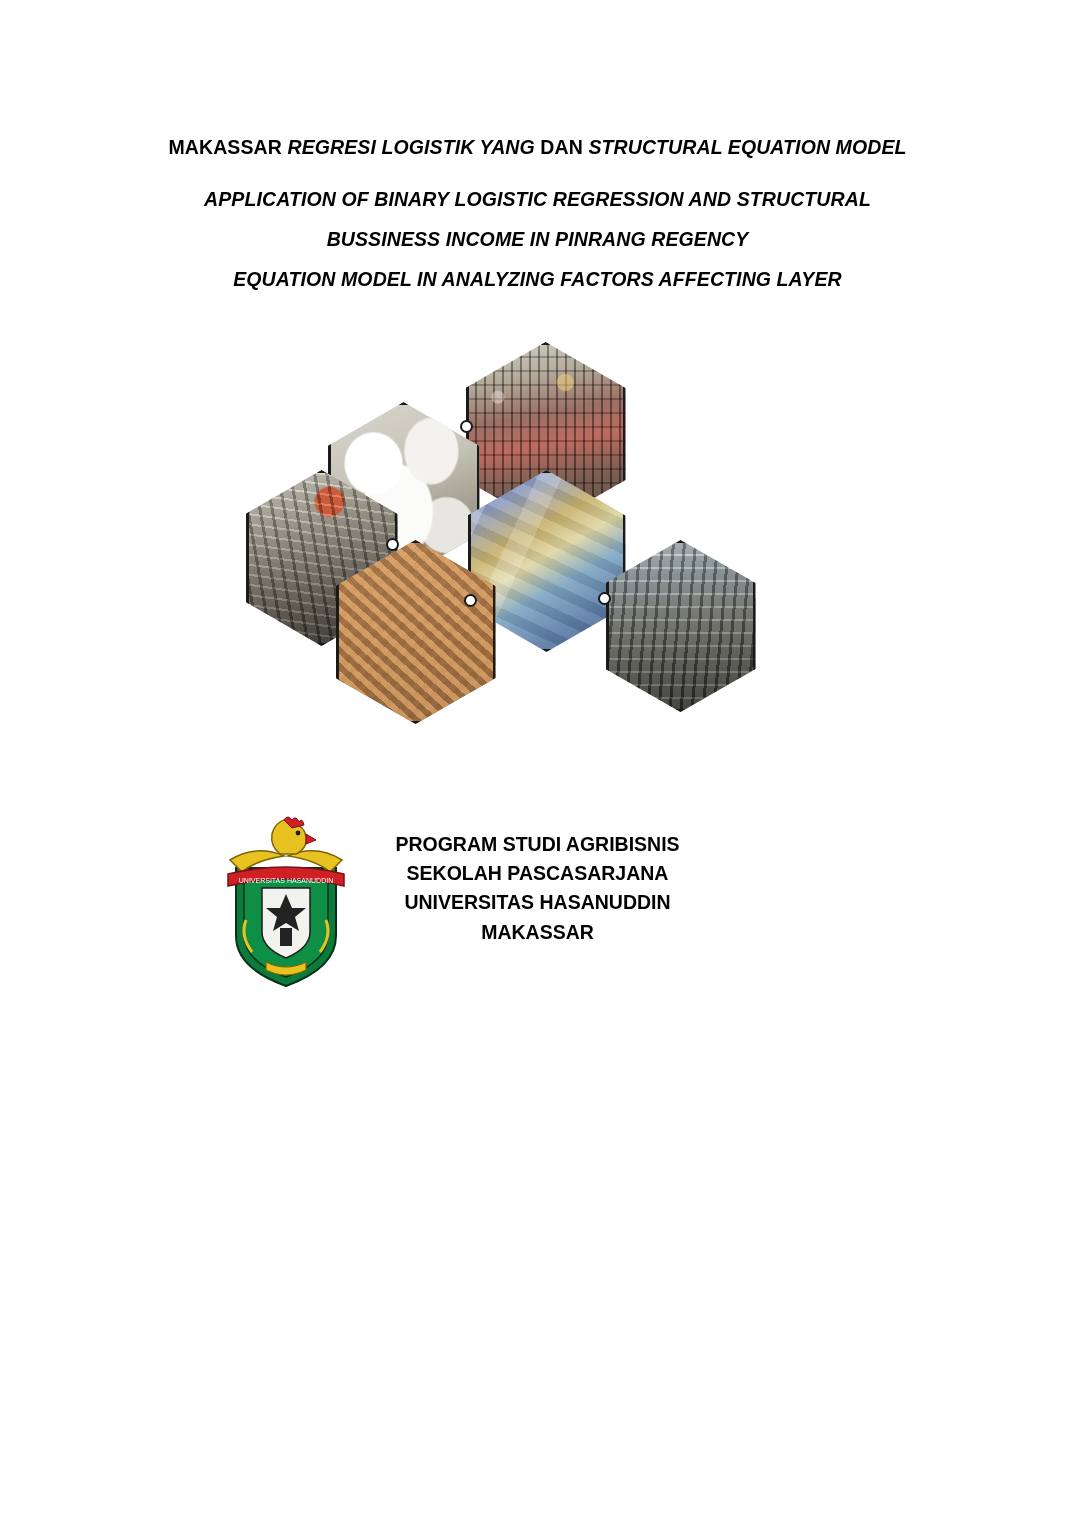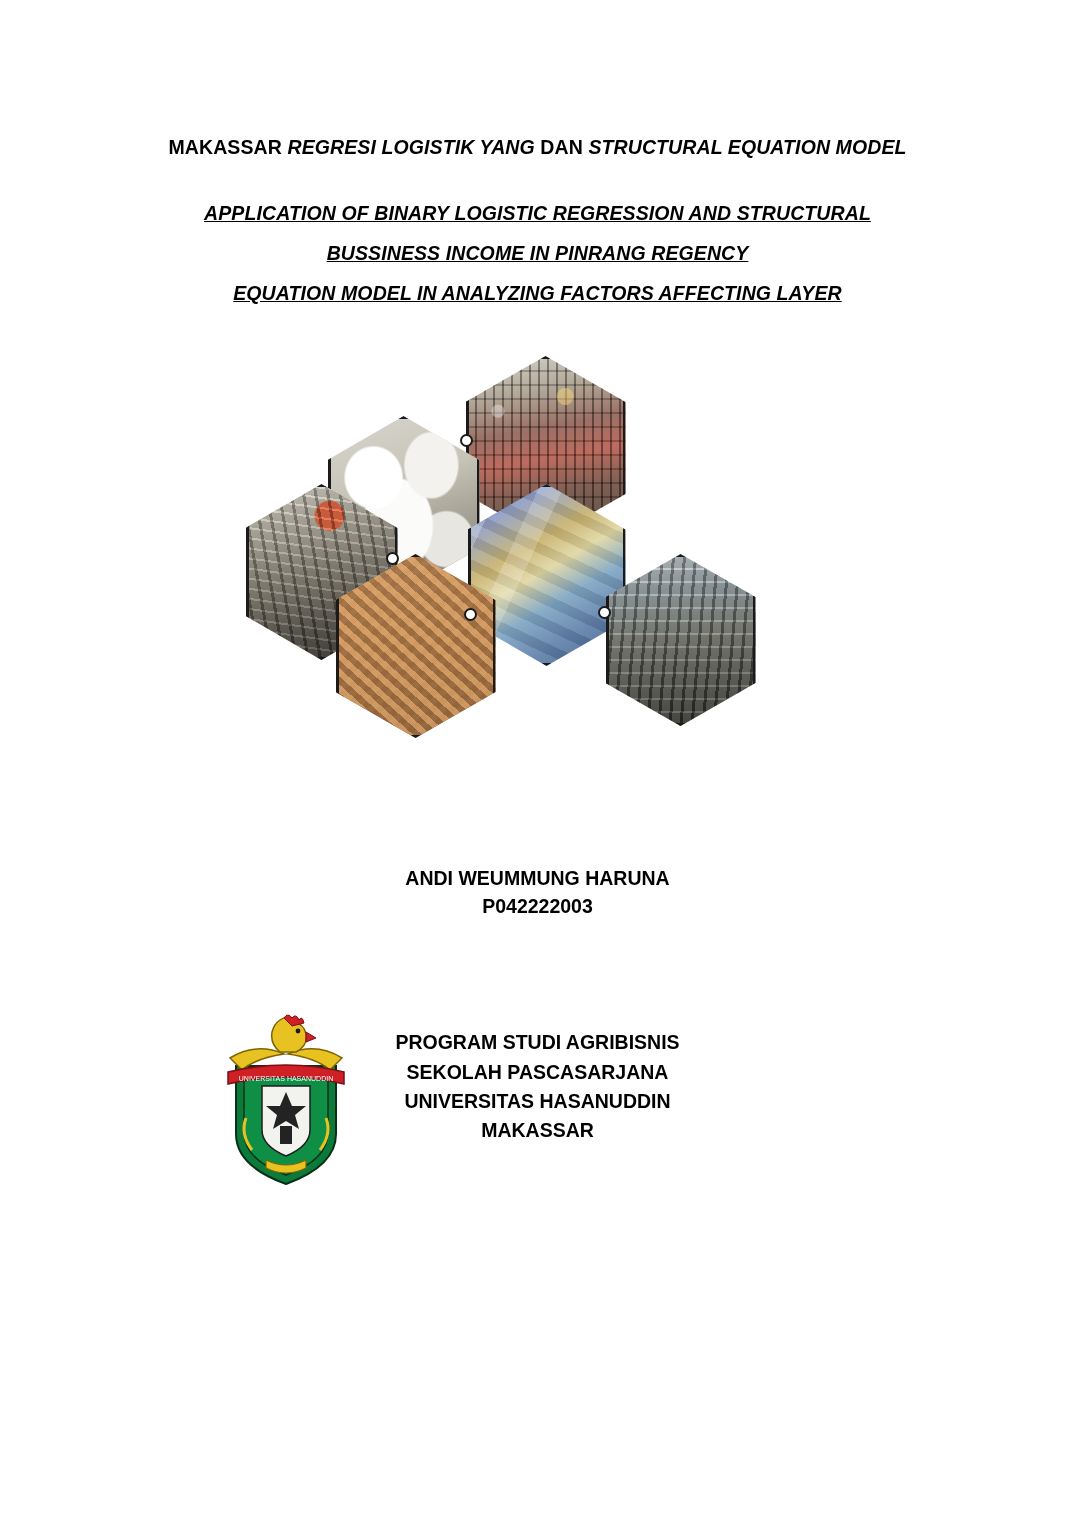--- a/index.html
+++ b/index.html
@@ -31,27 +31,26 @@
   .title-id {
     font-size: 19.5px;
     font-weight: bold;
     line-height: 2.05;
     letter-spacing: 0.1px;
   }
   .title-id .ital {
     font-style: italic;
   }
   .title-en {
-    margin-top: 26px;
+    margin-top: 12px;
     font-size: 19.5px;
     font-weight: bold;
     font-style: italic;
     line-height: 2.05;
     letter-spacing: 0.1px;
-    text-decoration: underline;
   }
 
   
   .collage {
     position: relative;
     width: 540px;
     height: 380px;
     margin: 42px auto 0 auto;
   }
   .hex {
@@ -213,24 +212,20 @@
       <div class="inner ph-house"></div>
       <div class="frame"></div>
     </div>
 
     <div class="joint" style="left:192px; top:78px;"></div>
     <div class="joint" style="left:118px; top:196px;"></div>
     <div class="joint" style="left:196px; top:252px;"></div>
     <div class="joint" style="left:330px; top:250px;"></div>
   </div>
 
-  <div class="author-block">
-    <div>ANDI WEUMMUNG HARUNA</div>
-    <div>P042222003</div>
-  </div>
 
   <div class="footer-block">
 
     <svg class="logo" viewBox="0 0 128 175">
 
       <path d="M14 52 H114 V120 Q114 152 64 170 Q14 152 14 120 Z" fill="#0b7a3b" stroke="#062f17" stroke-width="2"></path>
       <path d="M22 58 H106 V118 Q106 146 64 161 Q22 146 22 118 Z" fill="#0f8f46" stroke="#05331a" stroke-width="1.5"></path>
 
       <path d="M40 72 H88 V116 Q88 132 64 142 Q40 132 40 116 Z" fill="#f2f2ef" stroke="#1d1d1d" stroke-width="1.5"></path>
 

